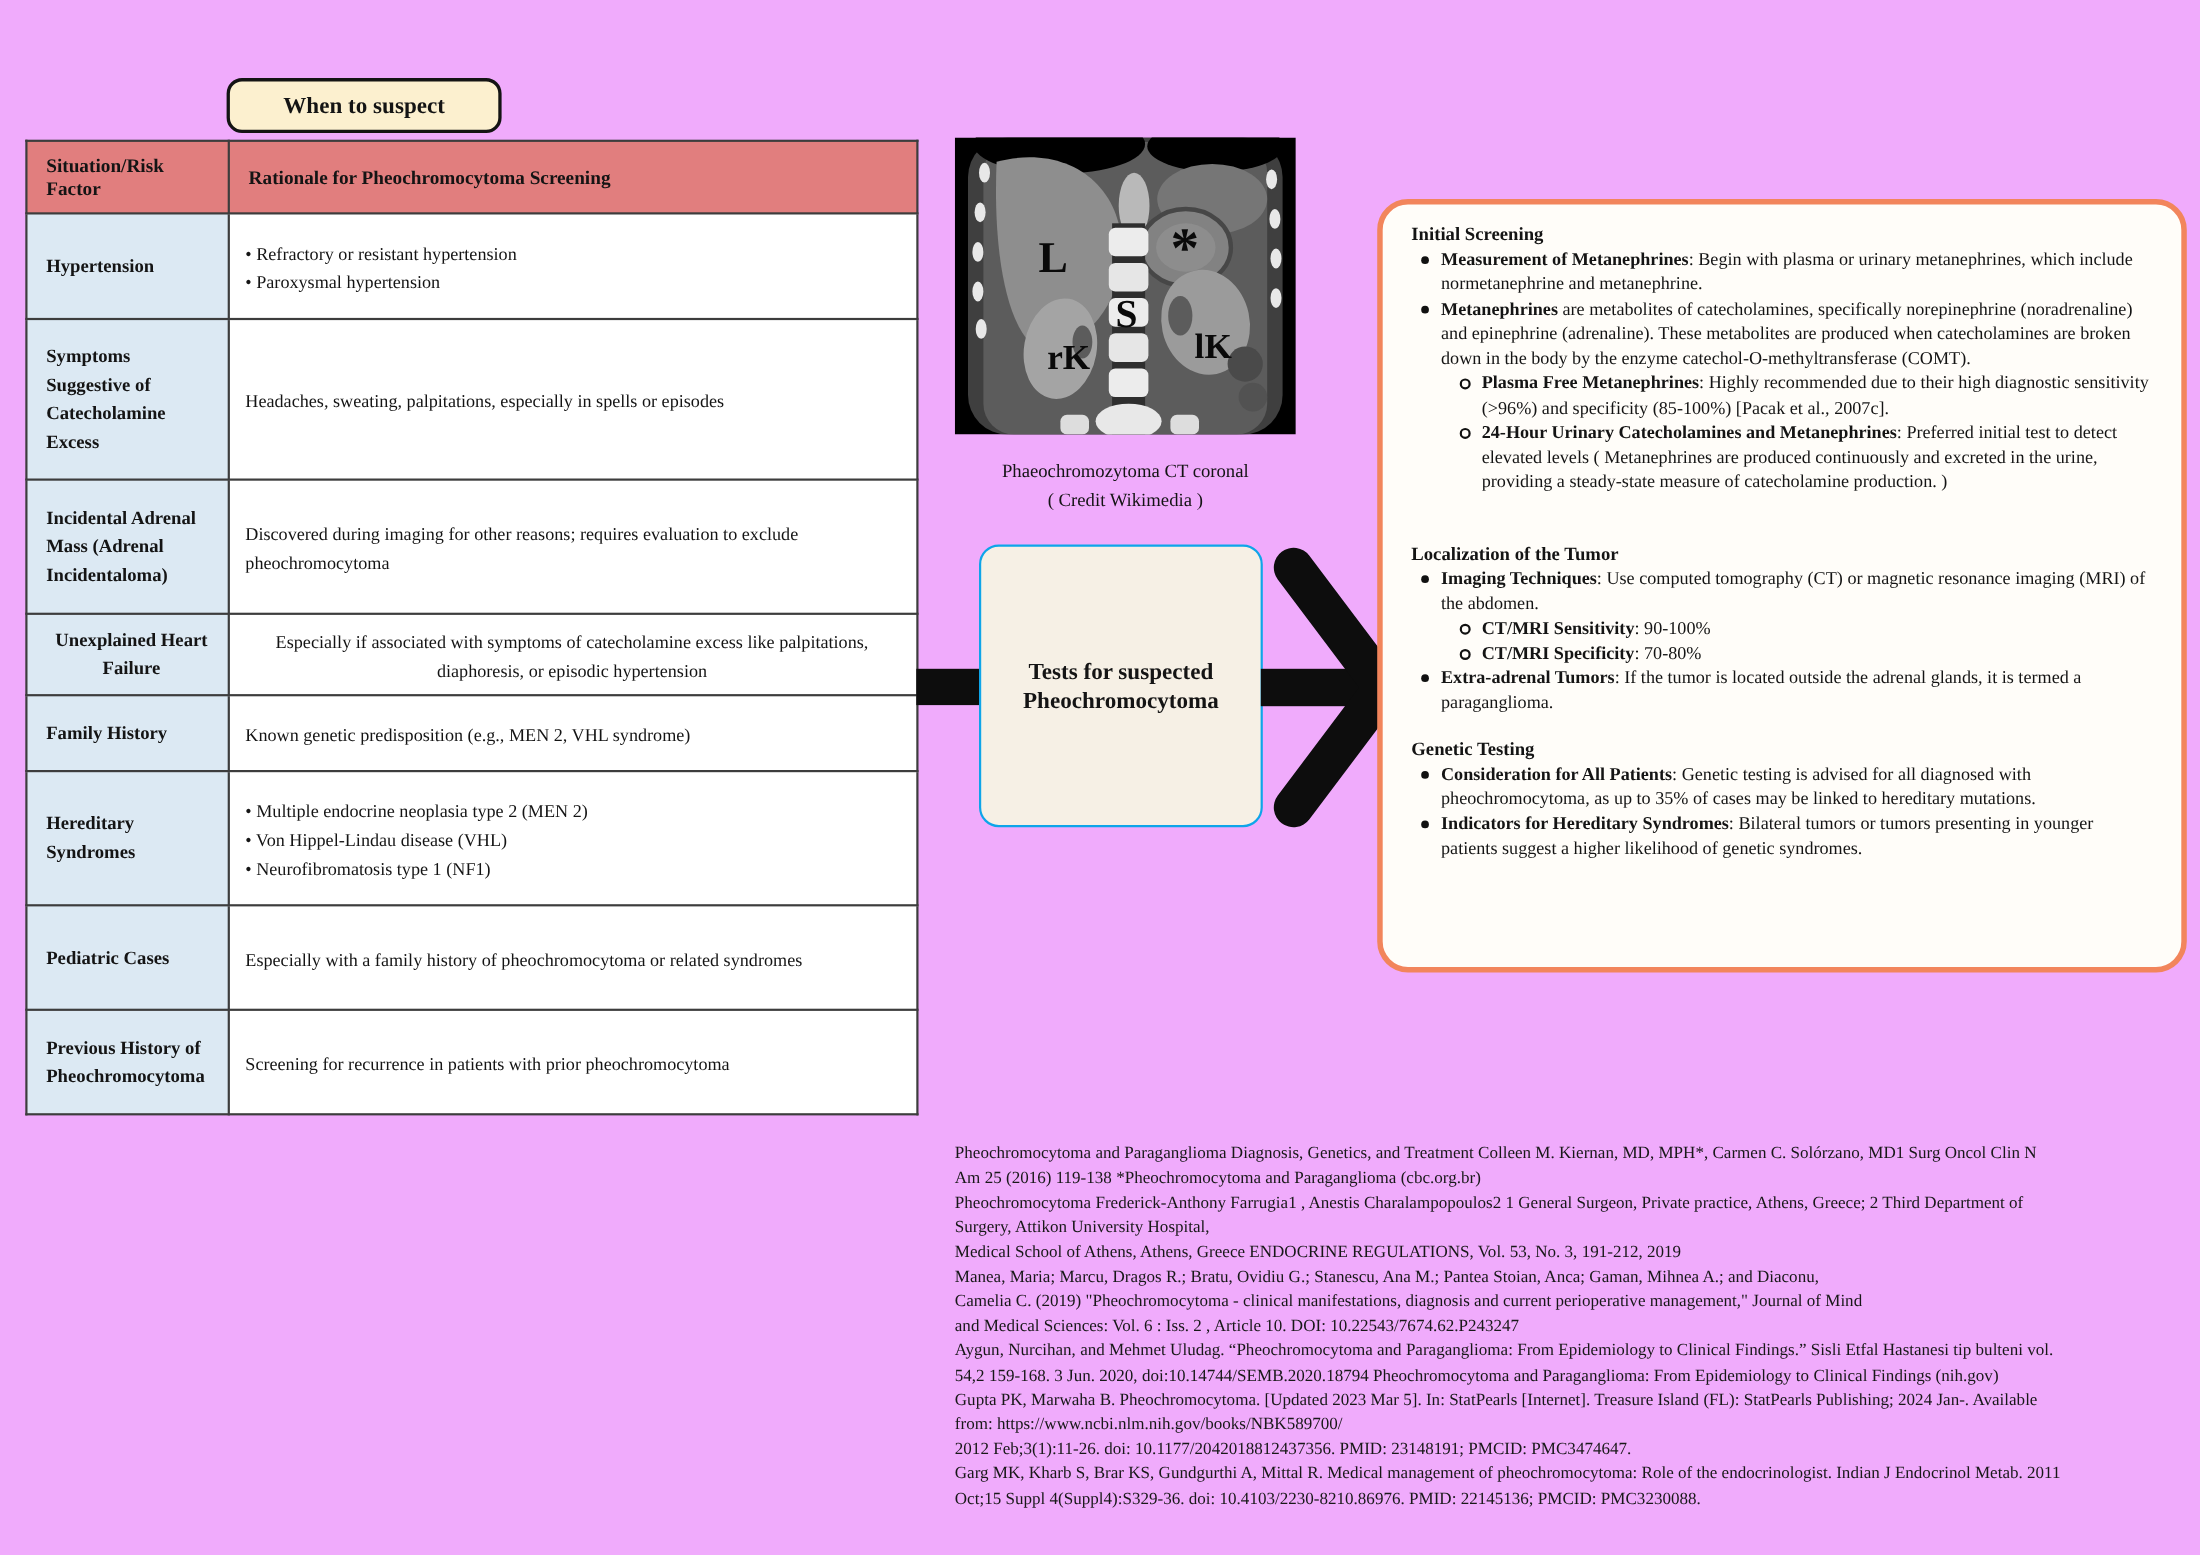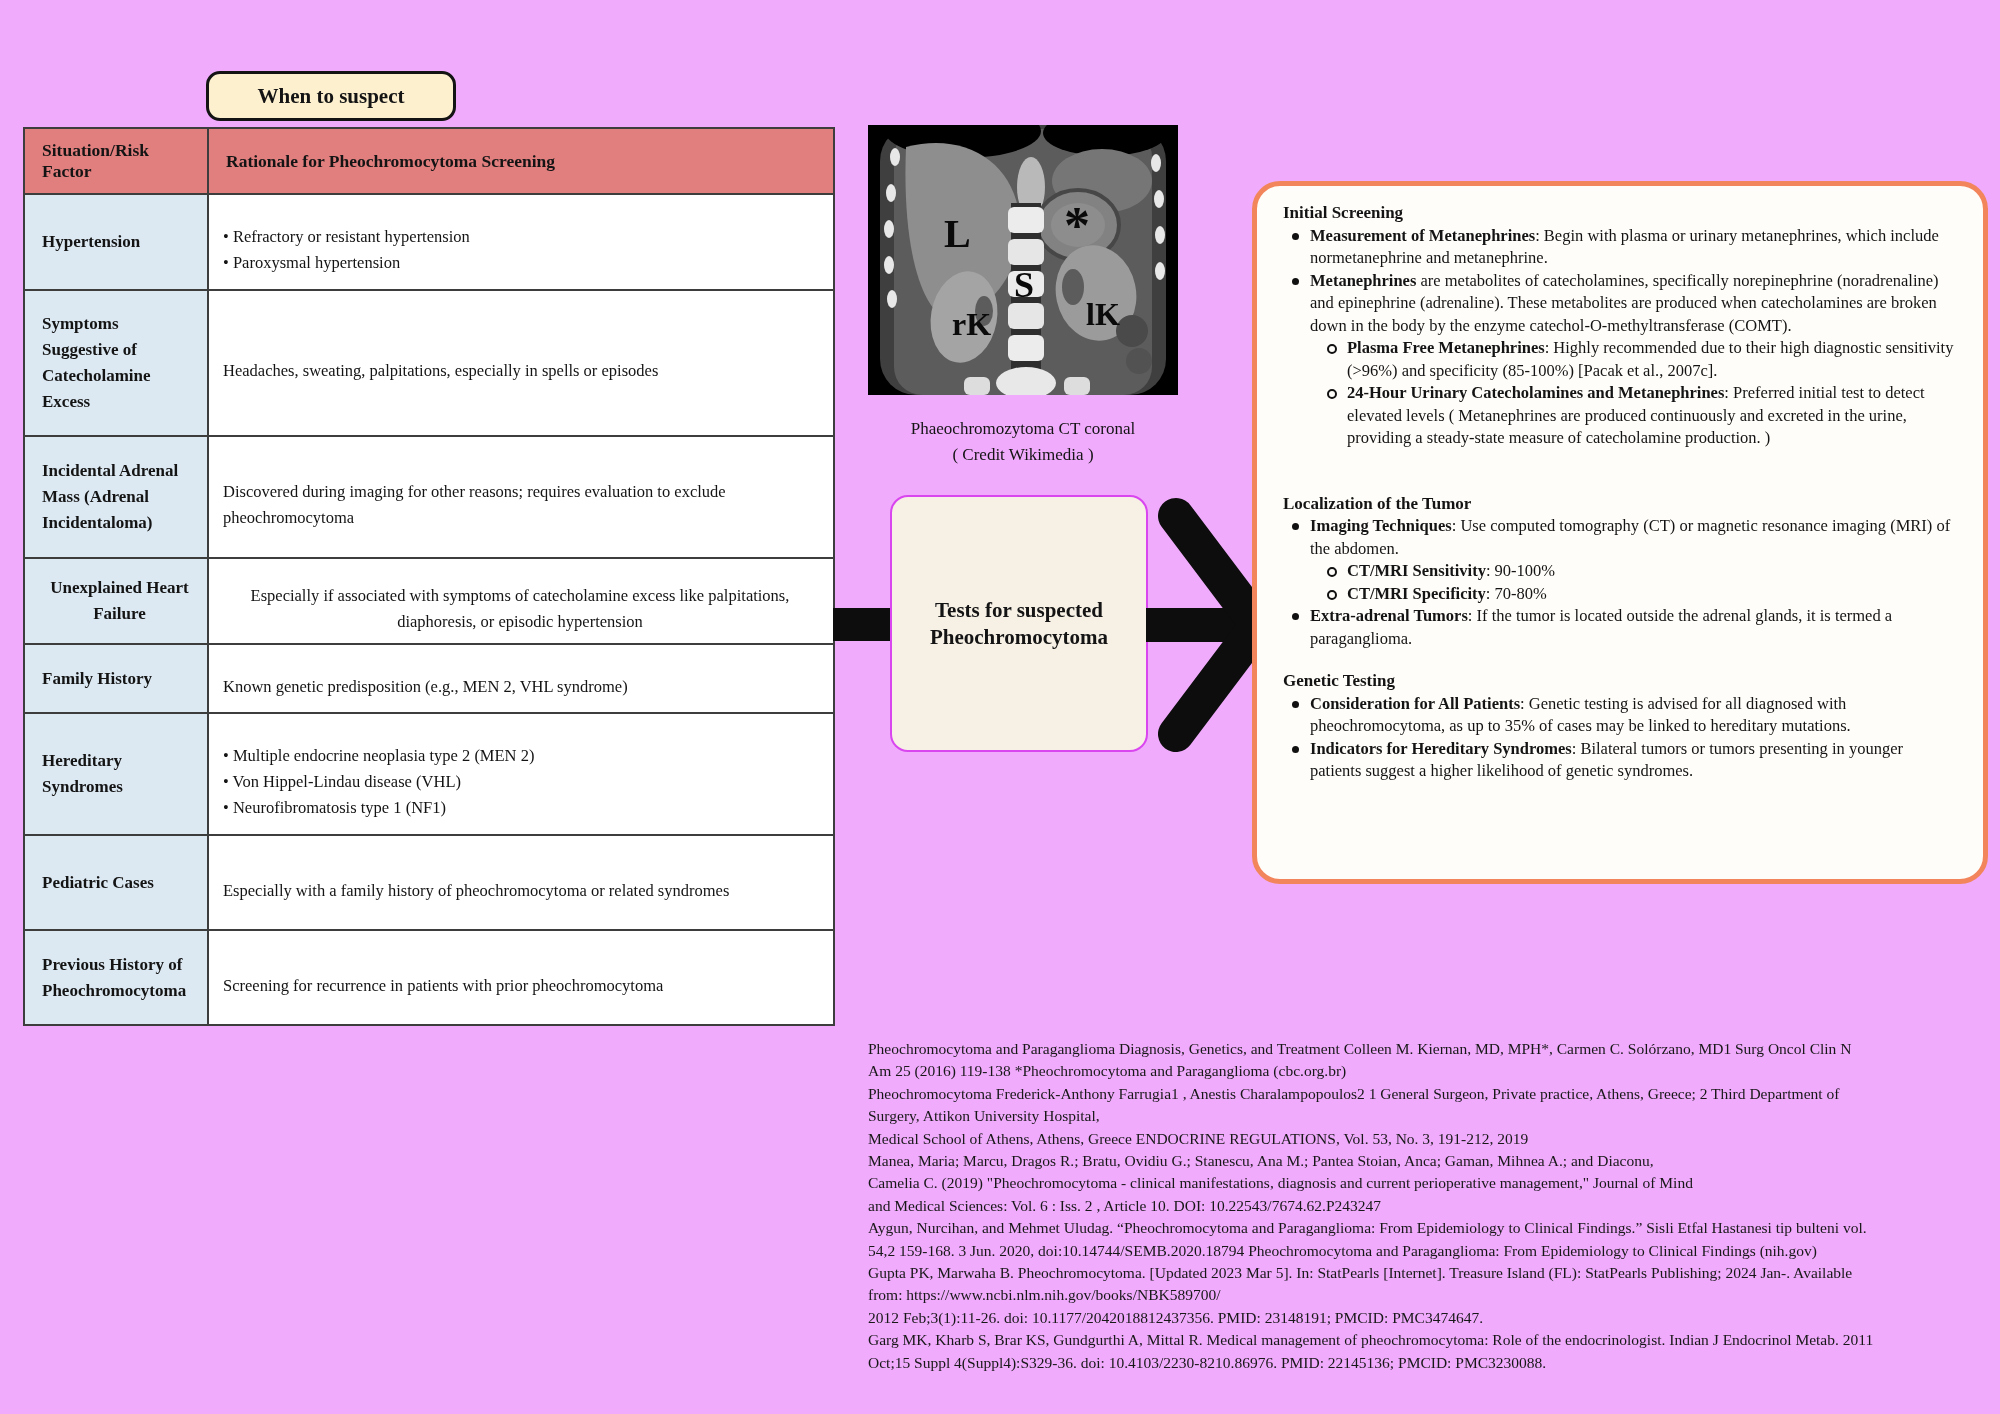--- a/index.html
+++ b/index.html
@@ -28,39 +28,39 @@
   table.screening thead tr { height:66px; }
   table.screening th {
     background:#e17e7e; text-align:left; font-size:17.5px; font-weight:bold; padding:0 10px 0 17px;
   }
   .factor-cell {
     background:#dce9f3; font-weight:bold; font-size:17px; line-height:26px;
     padding:8px 10px 8px 17px;
   }
   .rationale-cell {
     background:#ffffff; font-size:16.5px; line-height:26px;
-    padding:24px 16px 8px 14px; white-space:pre-line;
+    padding:12px 16px 8px 14px; white-space:pre-line;
   }
   tbody tr.r0 { height:96px;border-radius:18px; }  tbody tr.r1 { height:146px; }
   tbody tr.r2 { height:122px; } tbody tr.r3 { height:74px;text-align:center; }
   tbody tr.r4 { height:69px;margin-left:30px; }  tbody tr.r5 { height:122px; }
   tbody tr.r6 { height:95px; }  tbody tr.r7 { height:95px; }
 
   
   .ct-wrap { position:absolute; left:868px; top:125px; width:310px; height:270px; }
   .ct-wrap svg { display:block; width:100%; height:100%; }
   .ct-caption {
     position:absolute; left:823px; top:416px; width:400px; text-align:center;
     font-size:17px; line-height:26px;
   }
 
   
   .tests-box {
     position:absolute; left:890px; top:495px; width:258px; height:257px;
-    background:#f6f0e5; border:2px solid #d946ef; border-radius:18px;
+    background:#f6f0e5; border:2px solid #0ea5e9; border-radius:18px;
     display:flex; flex-direction:column; align-items:center; justify-content:center;
     font-weight:bold; font-size:21px; line-height:27px; text-align:center;
   }
   .connector-bar {
     position:absolute; left:833px; top:608px; width:58px; height:33px; background:#0d0d0d;
   }
   .big-arrow { position:absolute; left:1146px; top:496px; width:122px; height:258px; }
 
   
   .panel {

